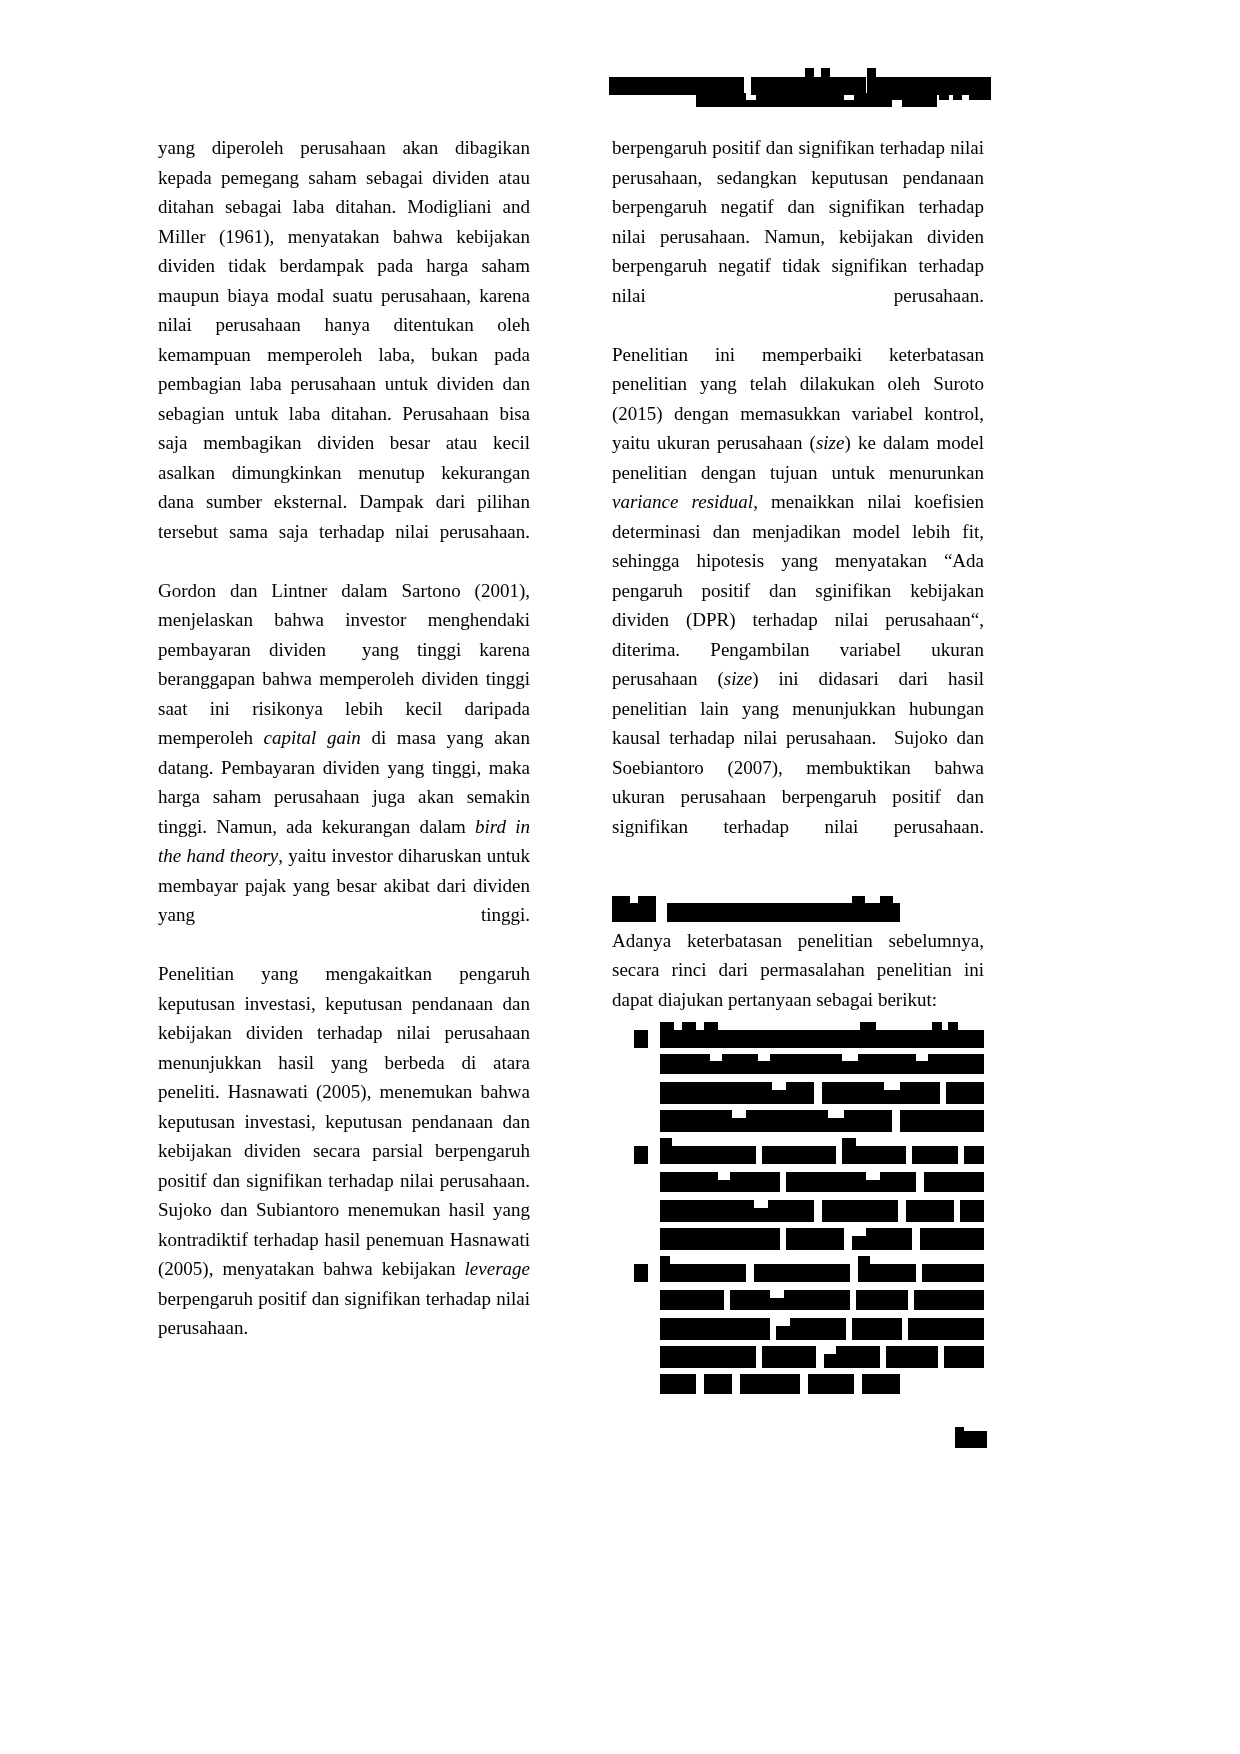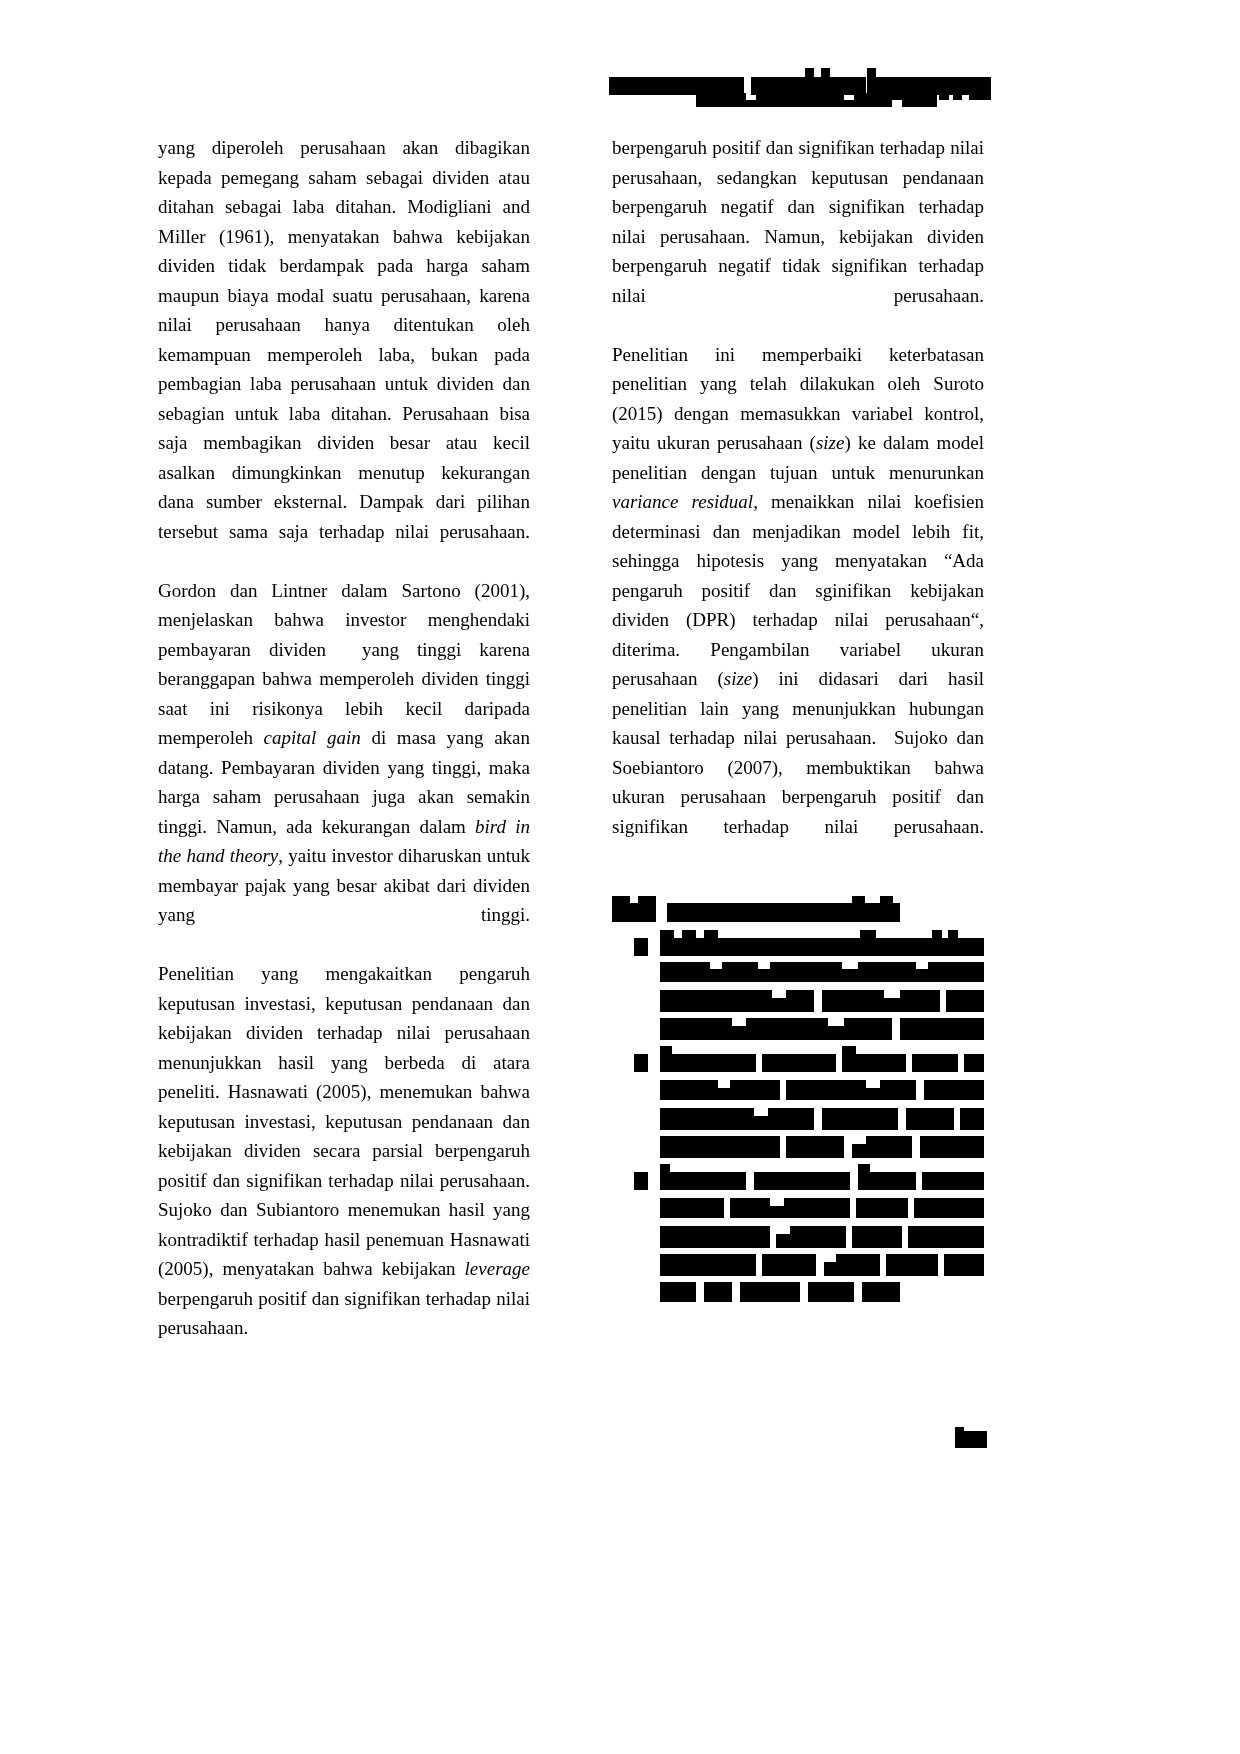--- a/index.html
+++ b/index.html
@@ -155,20 +155,21 @@
       <div class="bar" style="left:18px;  top:11px; width:8px;  height:19px;"></div>
       <div class="bar" style="left:26px;  top:4px;  width:18px; height:26px;"></div>
       <div class="bar" style="left:0px;   top:11px; width:44px; height:19px;"></div>
       <div class="bar" style="left:55px;  top:11px; width:185px;height:19px;"></div>
       <div class="bar" style="left:240px; top:4px;  width:13px; height:26px;"></div>
       <div class="bar" style="left:240px; top:11px; width:28px; height:19px;"></div>
       <div class="bar" style="left:268px; top:4px;  width:13px; height:26px;"></div>
       <div class="bar" style="left:268px; top:11px; width:20px; height:19px;"></div>
     </div>
 
+    <p class="natural"><span>Adanya keterbatasan penelitian sebelumnya, secara rinci dari permasalahan penelitian ini dapat diajukan pertanyaan sebagai berikut:</span></p>
 
     <div class="list-redact">
 
       <div class="bar" style="left:22px;  top:10px; width:14px; height:18px;"></div>
       <div class="bar" style="left:48px;  top:2px;  width:14px; height:26px;"></div>
       <div class="bar" style="left:70px;  top:2px;  width:14px; height:26px;"></div>
       <div class="bar" style="left:92px;  top:2px;  width:14px; height:26px;"></div>
       <div class="bar" style="left:48px;  top:10px; width:130px;height:18px;"></div>
       <div class="bar" style="left:178px; top:10px; width:70px; height:18px;"></div>
       <div class="bar" style="left:248px; top:2px;  width:16px; height:26px;"></div>

